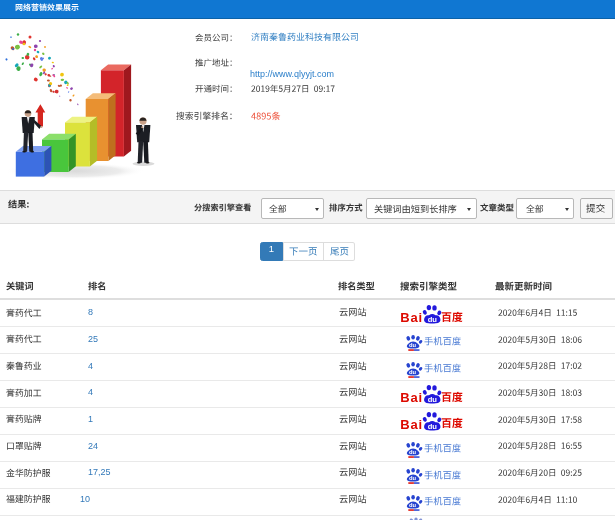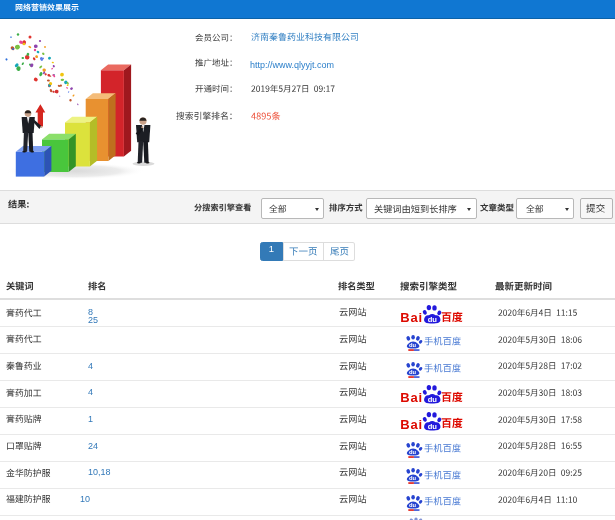--- a/index.html
+++ b/index.html
@@ -182,21 +182,21 @@
       <use href="#gr836f" x="4000"></use>
       <use href="#gr4e1a" x="5000"></use>
       <use href="#gr79d1" x="6000"></use>
       <use href="#gr6280" x="7000"></use>
       <use href="#gr6709" x="8000"></use>
       <use href="#gr9650" x="9000"></use>
       <use href="#gr516c" x="10000"></use>
       <use href="#gr53f8" x="11000"></use>
     </g>
   </svg>
-<span style="position:absolute;left:250px;top:60px;font:9px 'Liberation Sans',sans-serif;color:#2a7ec9">http://www.qlyyjt.com</span>
+<span style="position:absolute;left:250px;top:69px;font:9px 'Liberation Sans',sans-serif;color:#2a7ec9">http://www.qlyyjt.com</span>
 <svg style="position:absolute;overflow:visible;left:250.50px;top:83.72px;" width="84.01" height="9.69">
     <g fill="#333" transform="translate(0,7.820) scale(0.008500,-0.008500)">
       <use href="#gr0032" x="0"></use>
       <use href="#gr0030" x="555"></use>
       <use href="#gr0031" x="1110"></use>
       <use href="#gr0039" x="1665"></use>
       <use href="#gr5e74" x="2220"></use>
       <use href="#gr0035" x="3220"></use>
       <use href="#gr6708" x="3775"></use>
       <use href="#gr0032" x="4775"></use>
@@ -515,21 +515,21 @@
   </svg>
 <div style="position:absolute;left:0;top:325.9px;width:615px;height:1px;background:#e9e9e9"></div>
 <svg style="position:absolute;overflow:visible;left:6.00px;top:334.28px;" width="35.60" height="10.15">
     <g fill="#333" transform="translate(0,8.188) scale(0.008900,-0.008900)">
       <use href="#gr818f" x="0"></use>
       <use href="#gr836f" x="1000"></use>
       <use href="#gr4ee3" x="2000"></use>
       <use href="#gr5de5" x="3000"></use>
     </g>
   </svg>
-<span style="position:absolute;left:88px;top:315px;font:9px 'Liberation Sans',sans-serif;color:#3379b9">25</span>
+<span style="position:absolute;left:88px;top:334.0px;font:9px 'Liberation Sans',sans-serif;color:#3379b9">25</span>
 <svg style="position:absolute;overflow:visible;left:339.00px;top:334.11px;" width="27.60" height="10.49">
     <g fill="#333" transform="translate(0,8.464) scale(0.009200,-0.009200)">
       <use href="#gr4e91" x="0"></use>
       <use href="#gr7f51" x="1000"></use>
       <use href="#gr7ad9" x="2000"></use>
     </g>
   </svg>
 <svg style="position:absolute;overflow:visible;left:405.3px;top:334.9px" width="18" height="16">
     <g fill="#2744d0">
       <ellipse cx="3.3" cy="3.4" rx="1.8" ry="2.3" transform="rotate(-22 3.3 3.4)"></ellipse>
@@ -790,21 +790,21 @@
 <div style="position:absolute;left:0;top:460.6px;width:615px;height:1px;background:#e9e9e9"></div>
 <svg style="position:absolute;overflow:visible;left:6.00px;top:467.62px;" width="44.50" height="10.15">
     <g fill="#333" transform="translate(0,8.188) scale(0.008900,-0.008900)">
       <use href="#gr91d1" x="0"></use>
       <use href="#gr534e" x="1000"></use>
       <use href="#gr9632" x="2000"></use>
       <use href="#gr62a4" x="3000"></use>
       <use href="#gr670d" x="4000"></use>
     </g>
   </svg>
-<span style="position:absolute;left:88px;top:467.3px;font:9px 'Liberation Sans',sans-serif;color:#3379b9">10,18</span>
+<span style="position:absolute;left:88px;top:467.3px;font:9px 'Liberation Sans',sans-serif;color:#3379b9">17,25</span>
 <svg style="position:absolute;overflow:visible;left:339.00px;top:467.46px;" width="27.60" height="10.49">
     <g fill="#333" transform="translate(0,8.464) scale(0.009200,-0.009200)">
       <use href="#gr4e91" x="0"></use>
       <use href="#gr7f51" x="1000"></use>
       <use href="#gr7ad9" x="2000"></use>
     </g>
   </svg>
 <svg style="position:absolute;overflow:visible;left:405.3px;top:468.2px" width="18" height="16">
     <g fill="#2744d0">
       <ellipse cx="3.3" cy="3.4" rx="1.8" ry="2.3" transform="rotate(-22 3.3 3.4)"></ellipse>

